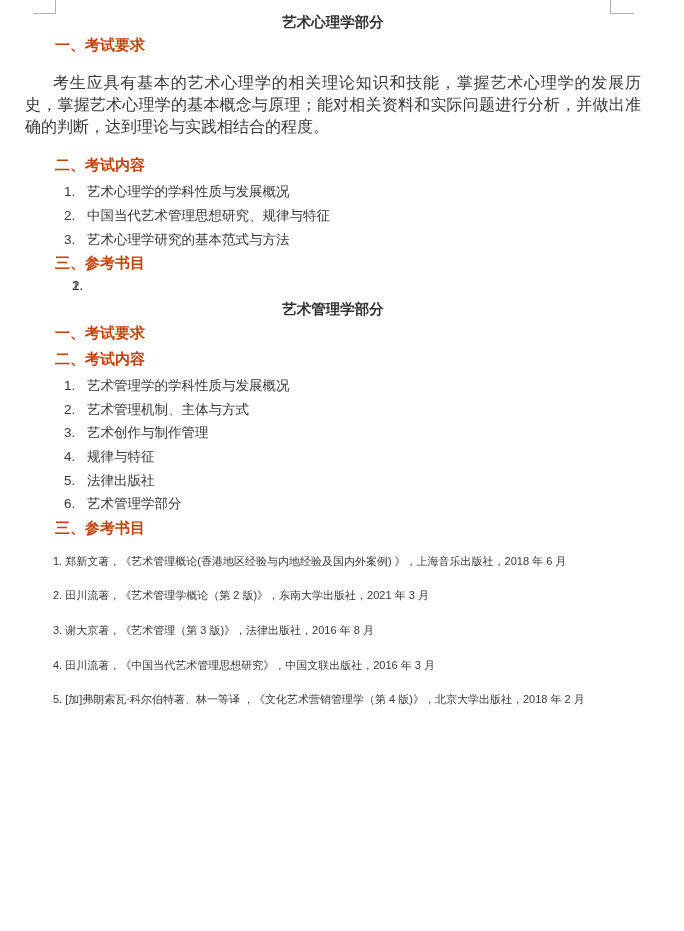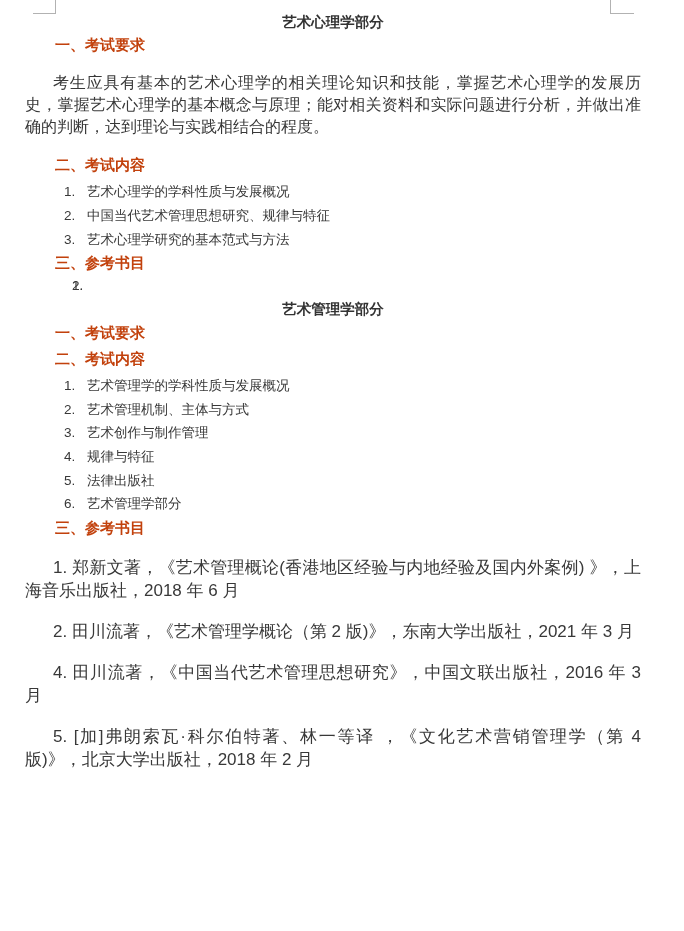--- a/index.html
+++ b/index.html
@@ -45,21 +45,21 @@
   .li {
     position: relative;
     font-size: 13.5px;
     line-height: 23.6px;
     padding-left: 62px;
   }
   .li .num { position: absolute; left: 39px; }
   .refs1 .li { padding-left: 69px; }
   .refs1 .li .num { left: 47px; }
   .refpara {
-    font-size: 17px;
+    font-size: 11px;
     line-height: 23.6px;
     text-align: justify;
     text-indent: 28px;
   }
   
   .crop { position: absolute; background: #b2b2b2; }
   .crop-l-v { left: 55px;  top: 0;    width: 1px;  height: 13px; }
   .crop-l-h { left: 33px;  top: 13px; width: 23px; height: 1px;  }
   .crop-r-v { left: 610px; top: 0;    width: 1px;  height: 13px; }
   .crop-r-h { left: 610px; top: 13px; width: 24px; height: 1px;  }
@@ -135,18 +135,19 @@
       </div>
       <div class="li">
         <span class="num">6.</span>
         <span>艺术管理学部分</span>
       </div>
     </div>
     <div class="hd">三、参考书目</div>
     <div>
       <p class="refpara">1. 郑新文著，《艺术管理概论(香港地区经验与内地经验及国内外案例) 》，上海音乐出版社，2018 年 6 月</p>
       <p class="refpara">2. 田川流著，《艺术管理学概论（第 2 版)》，东南大学出版社，2021 年 3 月</p>
+      <p class="refpara">3. 谢大京著，《艺术管理（第 3 版)》，法律出版社，2016 年 8 月</p>
       <p class="refpara">4. 田川流著，《中国当代艺术管理思想研究》，中国文联出版社，2016 年 3 月</p>
       <p class="refpara">5. [加]弗朗索瓦·科尔伯特著、林一等译 ，《文化艺术营销管理学（第 4 版)》，北京大学出版社，2018 年 2 月</p>
     </div>
   </section>
 
 </div>
 
 </body></html>

